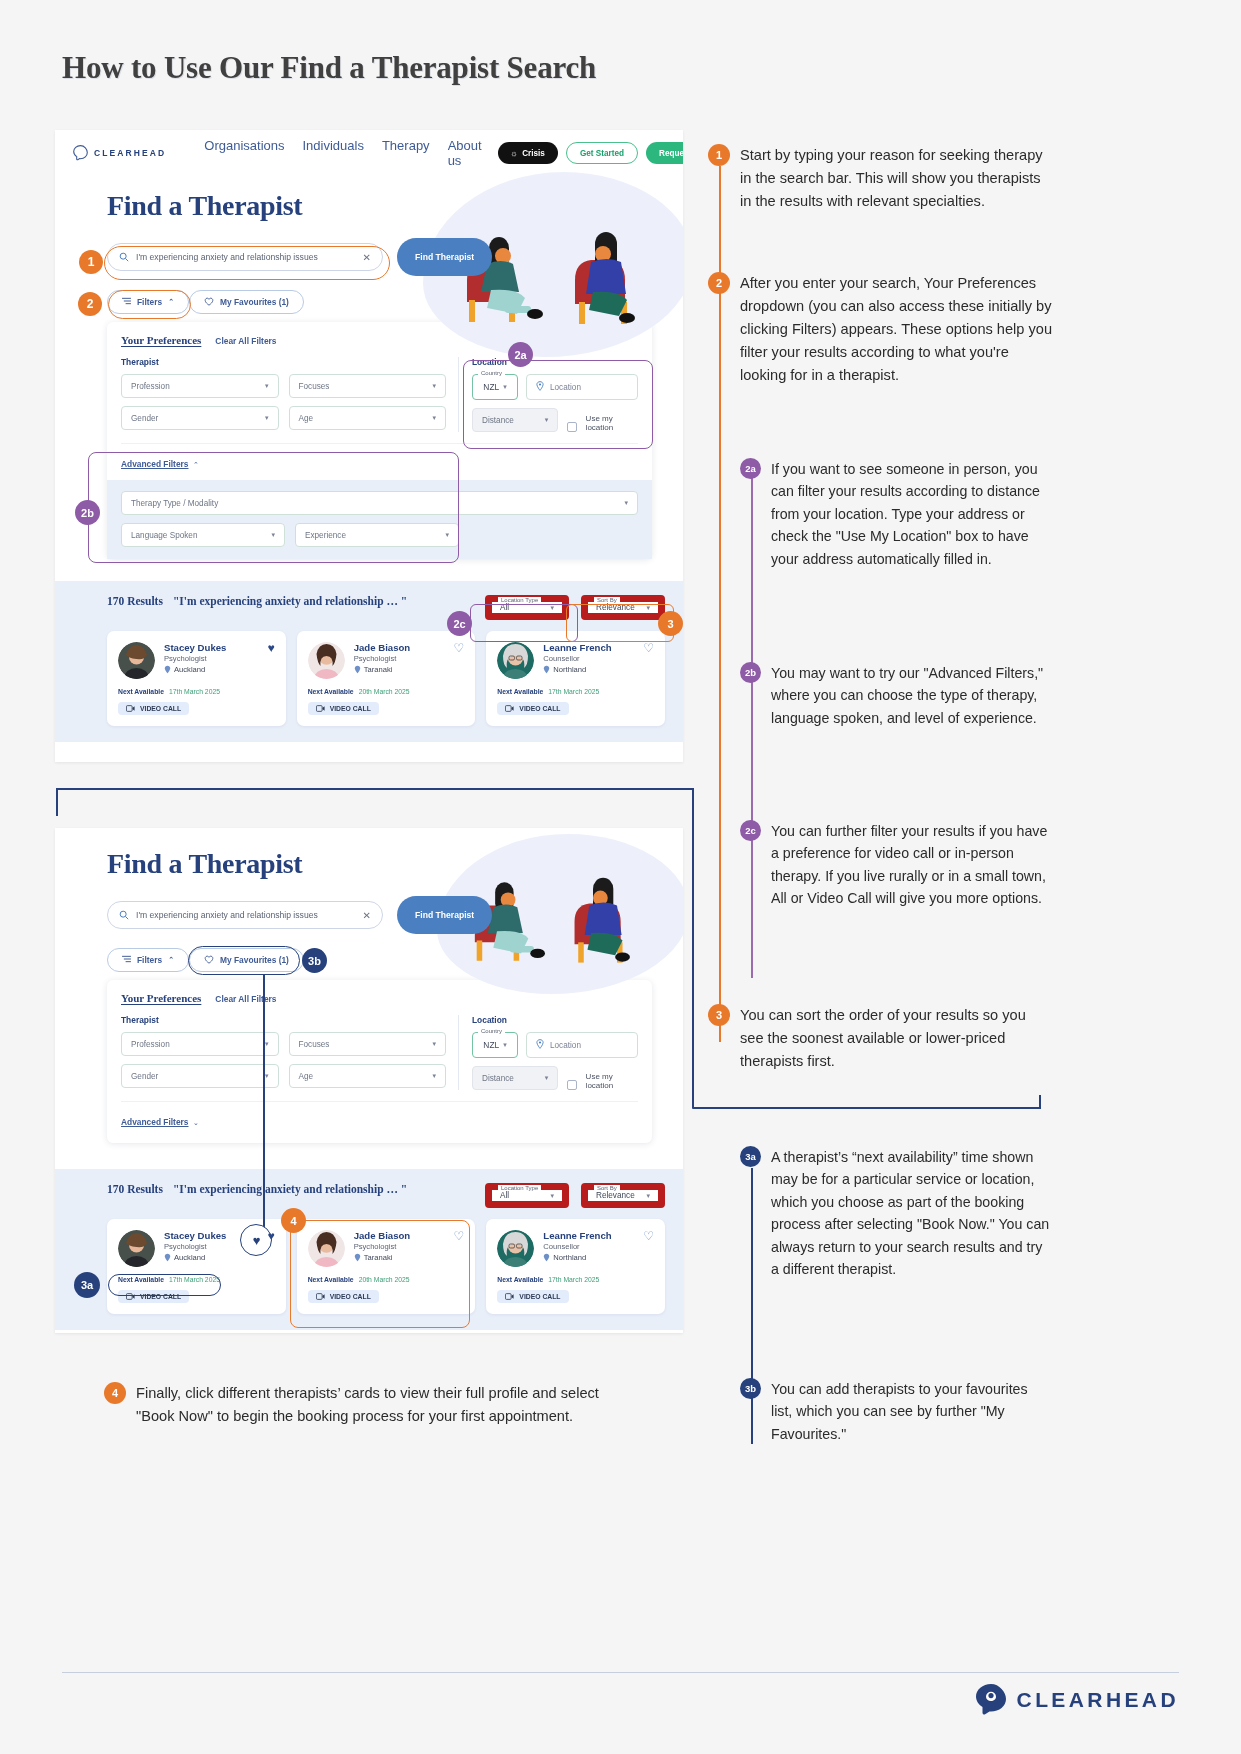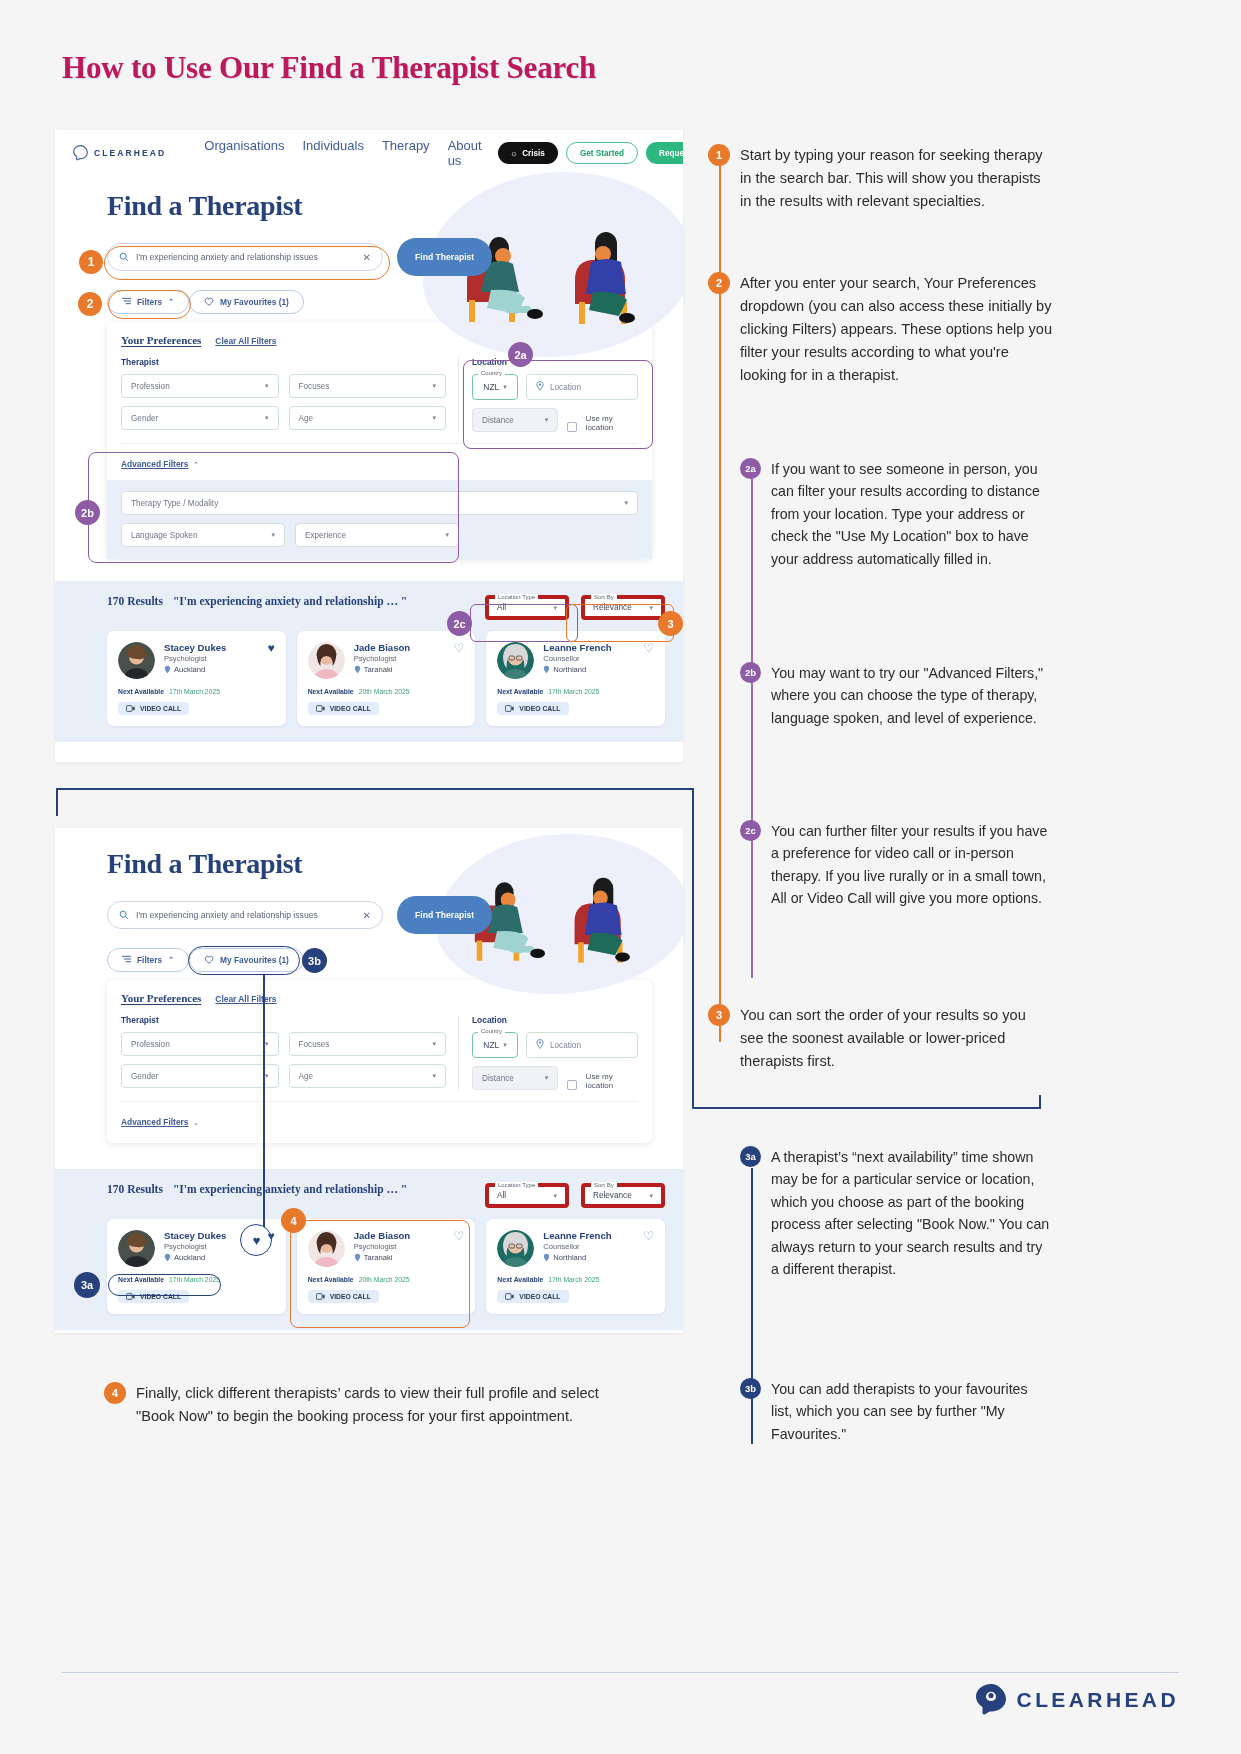--- a/index.html
+++ b/index.html
@@ -13,21 +13,21 @@
   }
 
   
   .page-title {
     position: absolute;
     left: 62px; top: 50px;
     font-family: "Liberation Serif", serif;
     font-weight: bold;
     font-size: 31px;
     letter-spacing: -0.2px;
-    color: #be185d;
+    color: #404040;
     text-shadow: 1px 1px 0 rgba(200,205,215,.6);
   }
 
   
   .shot {
     position: absolute;
     background: #ffffff;
     overflow: hidden;
     box-shadow: 0 1px 3px rgba(0,0,0,.07);
   }
@@ -84,21 +84,21 @@
   
   .prefpanel {
     margin:8px 0 0 52px; width:545px; background:#fff;
     border-radius:6px; box-shadow:0 1px 6px rgba(40,60,110,.12); padding:12px 14px 14px 14px;
   }
   .prefhead { display:flex; align-items:baseline; gap:14px; }
   .prefhead .t {
     font-family:"Liberation Serif", serif; font-weight:bold; font-size:11px;
     color:#26417c; text-decoration:underline; text-underline-offset:2px;
   }
-  .prefhead .clear { font-size:8.4px; color:#3f5b96; text-decoration:underline; font-weight:bold; }
+  .prefhead .clear { font-size:8.4px; color:#3f5b96; font-weight:bold; }
   .prefbody { display:flex; gap:0; margin-top:11px; }
   .prefcol-l { width:338px; padding-right:12px; border-right:1px solid #e3e8f1; }
   .prefcol-r { padding-left:13px; flex:1; position:relative; }
   .sectlabel { font-size:8.4px; font-weight:bold; color:#26417c; margin-bottom:7px; }
   .grid2 { display:grid; grid-template-columns:1fr 1fr; gap:8px 10px; }
   .sel {
     height:24px; border:1px solid #cfe0d9; border-radius:4px; background:#fff;
     display:flex; align-items:center; padding:0 9px; font-size:8.2px; color:#6e7686;
   }
   .sel .cv { margin-left:auto; font-size:7px; color:#7b8396; }
@@ -121,21 +121,21 @@
   .advhead { margin-top:11px; padding-top:9px; border-top:1px solid #eef1f6; }
   .advhead a { font-size:8.4px; font-weight:bold; color:#3f5b96; text-decoration:underline; }
   .advbody { background:#e9eff9; margin:9px -14px -14px -14px; padding:11px 14px 12px 14px; }
   .advbody .wide { margin-bottom:8px; }
 
   
   .results { background:#e9eff9; padding:14px 0 16px 0; }
   .resrow { display:flex; margin:0 18px 0 52px; gap:10px; }
   .restitle { font-family:"Liberation Serif", serif; font-weight:bold; font-size:11.5px; color:#26417c; }
   .res-ctrls { margin-left:auto; display:flex; gap:12px; }
-  .fieldbox { position:relative; width:84px; height:25px; border:4px solid #b91c1c; border-radius:4px;
+  .fieldbox { position:relative; width:84px; height:25px; border:7px solid #b91c1c; border-radius:4px;
     background:#fff; display:flex; align-items:center; padding:0 8px; font-size:8.2px; color:#41485a; }
   .fieldbox .cap { position:absolute; top:-5px; left:6px; background:#fff; padding:0 3px; font-size:6px; color:#5c6372; }
   .fieldbox .cv { margin-left:auto; font-size:7px; color:#7b8396; }
   .cards { display:flex; gap:11px; margin:11px 18px 0 52px; }
   .card { flex:1; background:#fff; border-radius:7px; padding:11px 11px 10px 11px; box-shadow:0 1px 3px rgba(30,50,100,.08); }
   .cardtop { display:flex; gap:9px; align-items:flex-start; }
   .avatar { width:37px; height:37px; border-radius:50%; flex:none; overflow:hidden; position:relative; }
   .cname { font-size:9.6px; font-weight:bold; color:#26417c; font-family:"Liberation Sans", sans-serif; }
   .crole { font-size:7.6px; color:#5c6372; margin-top:1px; }
   .cloc { font-size:7.6px; color:#41485a; margin-top:2px; display:flex; align-items:center; gap:3px; }

